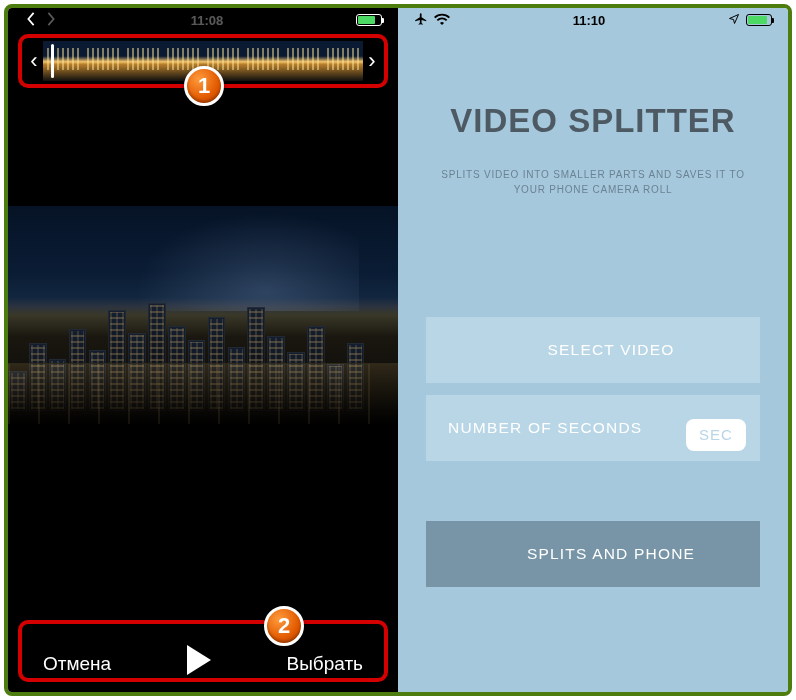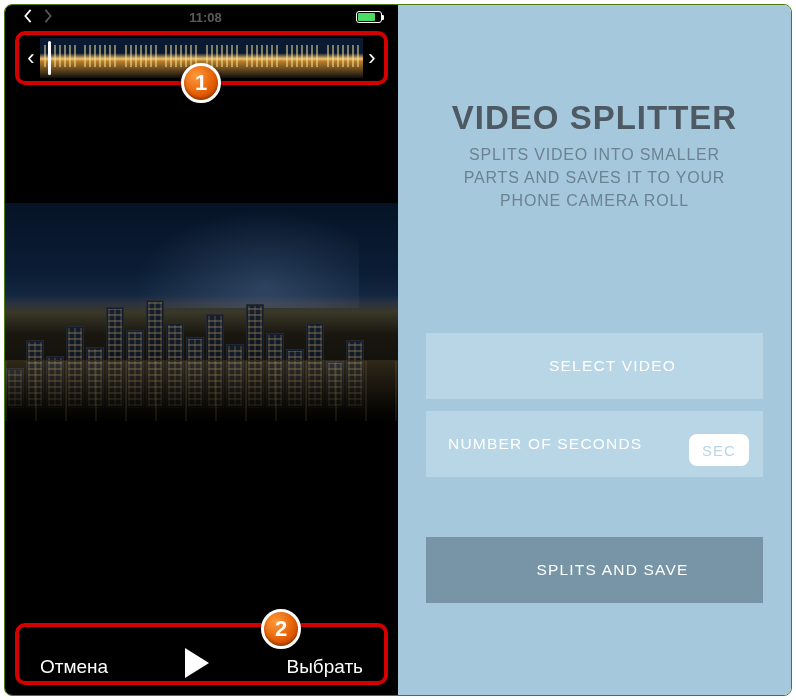--- a/index.html
+++ b/index.html
@@ -7,21 +7,21 @@
   width: 796px;
   height: 700px;
   background: #fff;
   font-family: -apple-system, Helvetica, Arial, sans-serif;
   position: relative;
   overflow: hidden;
 }
 .outer-frame {
   position: absolute;
   top: 4px; left: 4px; right: 4px; bottom: 4px;
-  border: 1px solid #4d7c0f;
+  border: 4px solid #4d7c0f;
   border-radius: 8px;
   display: flex;
   overflow: hidden;
 }
 .phone {
   width: 50%;
   height: 100%;
   position: relative;
   overflow: hidden;
 }
@@ -140,21 +140,21 @@
 }
 
 
 .vs-content {
   position:absolute; inset:0; top:24px;
   display:flex; flex-direction:column; align-items:center;
   padding: 70px 28px 0;
   color:#3d5a6c;
 }
 .vs-title { font-size: 33px; font-weight: 600; letter-spacing: 1px; color:#4d5a63;text-align:center; }
-.vs-sub { font-size: 16px; letter-spacing: .8px; color:#6b8293; text-align:center; margin-top:6px; line-height:1.45; max-width: 310px; }
+.vs-sub { font-size: 10px; letter-spacing: .8px; color:#6b8293; text-align:center; margin-top:28px; line-height:1.45; max-width: 310px; }
 .btn {
   width: 100%; height: 66px; border:none;
   display:flex; align-items:center; justify-content:center;
   font-size: 15.5px; letter-spacing: 1.2px; color:#fff;
   font-family: inherit;
   padding-left: 36px;
 }
 .btn-light { background:#b9d6e6; }
 .btn-dark  { background:#7795a7; }
 .gap-top-lg { margin-top: 120px; }
@@ -244,29 +244,54 @@
       <div class="bottom-bar">
         <span>Отмена</span>
         <span class="play-triangle"></span>
         <span>Выбрать</span>
       </div>
     </div>
     <div class="badge badge-2">2</div>
   </div>
 
   <div class="phone phone-right">
+    <div class="status-bar">
+      <div class="status-left r-top-icons">
+        <span>
+          <svg width="14" height="14" viewBox="0 0 24 24">
+              <path fill="#000" d="M21 16v-2l-8-5V3.5a1.5 1.5 0 10-3 0V9l-8 5v2l8-2.5V19l-2 1.5V22l3.5-1 3.5 1v-1.5L13 19v-5.5l8 2.5z"></path>
+            </svg>
+        </span>
+        <span>
+          <svg width="16" height="12" viewBox="0 0 24 18">
+              <path fill="#000" d="M12 18l3-3a4.24 4.24 0 00-6 0l3 3zm-6-6a8.49 8.49 0 0112 0l2-2a11.3 11.3 0 00-16 0l2 2zm-4-4a14.14 14.14 0 0120 0l2-2a17 17 0 00-24 0l2 2z"></path>
+            </svg>
+        </span>
+      </div>
+      <div>11:10</div>
+      <div class="status-right r-top-icons">
+        <span>
+          <svg width="12" height="12" viewBox="0 0 24 24">
+              <path fill="none" stroke="#000" stroke-width="2" d="M3 11l18-8-8 18-2-8-8-2z"></path>
+            </svg>
+        </span>
+        <span class="battery">
+            <span class="battery-fill"></span>
+          </span>
+      </div>
+    </div>
 
     <div class="vs-content">
       <div class="vs-title">VIDEO SPLITTER</div>
       <div class="vs-sub">SPLITS VIDEO INTO SMALLER PARTS AND SAVES IT TO YOUR PHONE CAMERA ROLL</div>
 
       <button class="btn btn-light gap-top-lg">SELECT VIDEO</button>
 
       <div class="btn btn-light seconds-row gap-top-sm">
         <span>NUMBER OF SECONDS</span>
         <span class="sec-box">SEC</span>
       </div>
 
-      <button class="btn btn-dark gap-top-md">SPLITS AND SAVE</button>
+      <button class="btn btn-dark gap-top-md">SPLITS AND PHONE</button>
     </div>
   </div>
 
 </div>
 
 </body></html>

